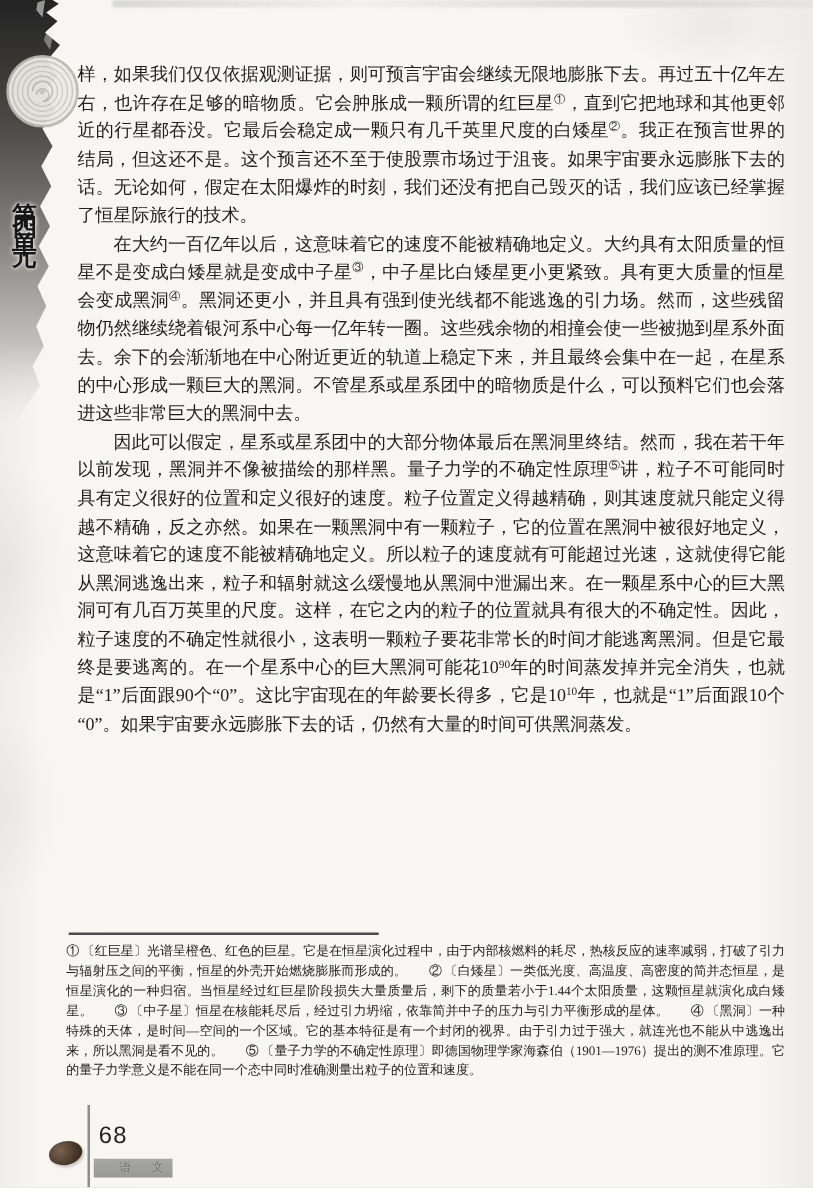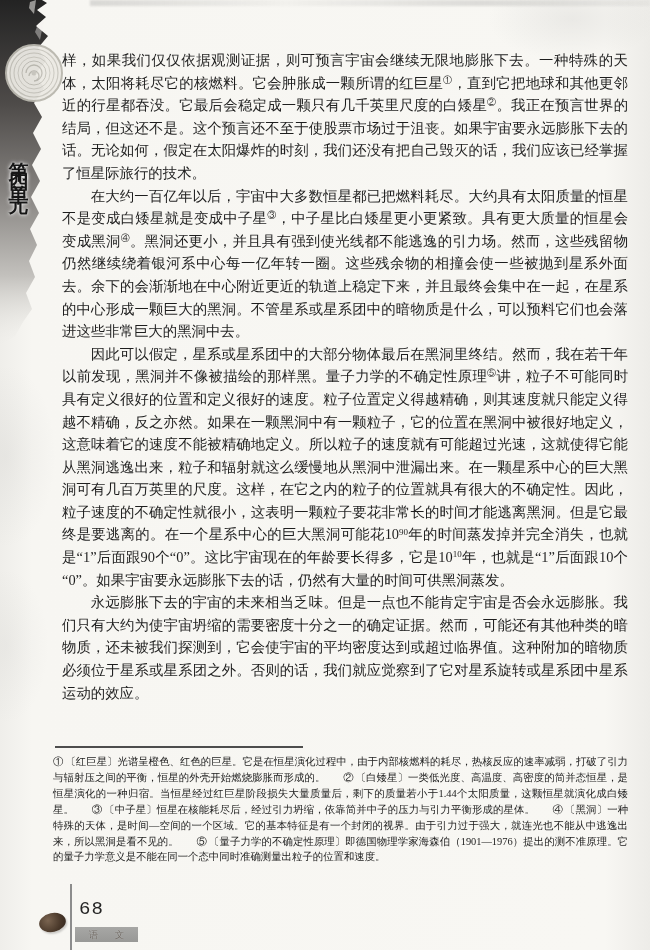--- a/index.html
+++ b/index.html
@@ -42,26 +42,26 @@
   .fn-marker{margin-right:2px;}
   .footer-seed{
     position:absolute;left:39px;top:913px;width:27px;height:19px;border-radius:50%;
     background:radial-gradient(circle at 35% 35%, #7a6450, #483729 60%, #2e231a);
     transform:rotate(-12deg);
     box-shadow:1px 2px 2px rgba(0,0,0,0.18);
   }
   .footer-rule{position:absolute;left:70px;top:884px;width:2px;height:66px;background:#8c8c8c;}
   .page-number{
     position:absolute;left:79px;top:898px;font-size:19px;color:#242424;
-    font-family:Liberation Mono, monospace;letter-spacing:1px;
+    font-family:Liberation Sans, sans-serif;letter-spacing:1px;
   }
   .subject-badge{
     position:absolute;left:75px;top:927px;width:63px;height:15px;
     background:linear-gradient(180deg,#a7a7a5,#989896);
-    color:#6e6862;font-size:9.5px;line-height:15px;text-align:center;letter-spacing:7px;
+    color:#6e6862;font-size:9.5px;line-height:15px;text-align:right;letter-spacing:7px;
     text-indent:7px;text-shadow:0 0 1px rgba(255,255,255,0.5);
     font-family:"Liberation Sans","DejaVu Sans",sans-serif;
   }
 </style>
 </head>
 <body>
 
 <div class="page">
 
   <div class="top-smudge"></div>
@@ -87,24 +87,23 @@
     <circle cx="30" cy="31" r="20" fill="none" stroke="#c8c6be" stroke-width="1"></circle>
     <circle cx="30" cy="31" r="16" fill="none" stroke="#ceccc4" stroke-width="1"></circle>
     <circle cx="30" cy="31" r="12" fill="none" stroke="#c4c2ba" stroke-width="1"></circle>
     <path d="M30,31 m-8,0 a8,8 0 1,1 8,8 a5,5 0 1,0 -5,-5" fill="none" stroke="#bfbdb5" stroke-width="1.3"></path>
     <circle cx="30" cy="31" r="2.5" fill="#cfcdc5"></circle>
   </svg>
 
   <div class="unit-label">第四单元</div>
 
   <div class="body-text">
-      <p class="para"><span>样，如果我们仅仅依据观测证据，则可预言宇宙会继续无限地膨胀下去。一种特殊的天体，太阳将耗尽它的核燃料。它会肿胀成一颗所谓的红巨星</span><sup>①</sup><span>，直到它把地球和其他更邻近的行星都吞没。它最后会稳定成一颗只有几千英里尺度的白矮星</span><sup>②</sup><span>。我正在预言世界的结局，但这还不是。这个预言还不至于使股票市场过于沮丧。如果宇宙要永远膨胀下去的话。无论如何，假定在太阳爆炸的时刻，我们还没有把自己毁灭的话，我们应该已经掌握了恒星际旅行的技术。</span></p>
-      <p class="para indent"><span>在大约一百亿年以后，宇宙中大多数恒星都已把燃料耗尽。大约具有太阳质量的恒星不是变成白矮星就是变成中子星</span><sup>③</sup><span>，中子星比白矮星更小更紧致。具有更大质量的恒星会变成黑洞</span><sup>④</sup><span>。黑洞还更小，并且具有强到使光线都不能逃逸的引力场。然而，这些残留物仍然继续绕着银河系中心每一亿年转一圈。这些残余物的相撞会使一些被抛到星系外面去。余下的会渐渐地在中心附近更近的轨道上稳定下来，并且最终会集中在一起，在星系的中心形成一颗巨大的黑洞。不管星系或星系团中的暗物质是什么，可以预料它们也会落进这些非常巨大的黑洞中去。</span></p>
+      <p class="para"><span>样，如果我们仅仅依据观测证据，则可预言宇宙会继续无限地膨胀下去。再过五十亿年左右，也许存在足够的暗物质。它会肿胀成一颗所谓的红巨星</span><sup>①</sup><span>，直到它把地球和其他更邻近的行星都吞没。它最后会稳定成一颗只有几千英里尺度的白矮星</span><sup>②</sup><span>。我正在预言世界的结局，但这还不是。这个预言还不至于使股票市场过于沮丧。如果宇宙要永远膨胀下去的话。无论如何，假定在太阳爆炸的时刻，我们还没有把自己毁灭的话，我们应该已经掌握了恒星际旅行的技术。</span></p>
+      <p class="para indent"><span>在大约一百亿年以后，这意味着它的速度不能被精确地定义。大约具有太阳质量的恒星不是变成白矮星就是变成中子星</span><sup>③</sup><span>，中子星比白矮星更小更紧致。具有更大质量的恒星会变成黑洞</span><sup>④</sup><span>。黑洞还更小，并且具有强到使光线都不能逃逸的引力场。然而，这些残留物仍然继续绕着银河系中心每一亿年转一圈。这些残余物的相撞会使一些被抛到星系外面去。余下的会渐渐地在中心附近更近的轨道上稳定下来，并且最终会集中在一起，在星系的中心形成一颗巨大的黑洞。不管星系或星系团中的暗物质是什么，可以预料它们也会落进这些非常巨大的黑洞中去。</span></p>
       <p class="para indent"><span>因此可以假定，星系或星系团中的大部分物体最后在黑洞里终结。然而，我在若干年以前发现，黑洞并不像被描绘的那样黑。量子力学的不确定性原理</span><sup>⑤</sup><span>讲，粒子不可能同时具有定义很好的位置和定义很好的速度。粒子位置定义得越精确，则其速度就只能定义得越不精确，反之亦然。如果在一颗黑洞中有一颗粒子，它的位置在黑洞中被很好地定义，这意味着它的速度不能被精确地定义。所以粒子的速度就有可能超过光速，这就使得它能从黑洞逃逸出来，粒子和辐射就这么缓慢地从黑洞中泄漏出来。在一颗星系中心的巨大黑洞可有几百万英里的尺度。这样，在它之内的粒子的位置就具有很大的不确定性。因此，粒子速度的不确定性就很小，这表明一颗粒子要花非常长的时间才能逃离黑洞。但是它最终是要逃离的。在一个星系中心的巨大黑洞可能花10</span><sup>90</sup><span>年的时间蒸发掉并完全消失，也就是“1”后面跟90个“0”。这比宇宙现在的年龄要长得多，它是10</span><sup>10</sup><span>年，也就是“1”后面跟10个“0”。如果宇宙要永远膨胀下去的话，仍然有大量的时间可供黑洞蒸发。</span></p>
-      <p class="para indent"><span>永远膨胀下去的宇宙的未来相当乏味。但是一点也不能肯定宇宙是否会永远膨胀。我们只有大约为使宇宙坍缩的需要密度十分之一的确定证据。然而，可能还有其他种类的暗物质，还未被我们探测到，它会使宇宙的平均密度达到或超过临界值。这种附加的暗物质必须位于星系或星系团之外。否则的话，我们就应觉察到了它对星系旋转或星系团中星系运动的效应。</span></p>
     </div>
 
   <div class="fn-divider"></div>
 
   <div class="footnotes"><span class="fn-entry"><span class="fn-marker">①</span><span>〔红巨星〕光谱呈橙色、红色的巨星。它是在恒星演化过程中，由于内部核燃料的耗尽，热核反应的速率减弱，打破了引力与辐射压之间的平衡，恒星的外壳开始燃烧膨胀而形成的。</span></span><span class="fn-entry"><span class="fn-marker">②</span><span>〔白矮星〕一类低光度、高温度、高密度的简并态恒星，是恒星演化的一种归宿。当恒星经过红巨星阶段损失大量质量后，剩下的质量若小于1.44个太阳质量，这颗恒星就演化成白矮星。</span></span><span class="fn-entry"><span class="fn-marker">③</span><span>〔中子星〕恒星在核能耗尽后，经过引力坍缩，依靠简并中子的压力与引力平衡形成的星体。</span></span><span class="fn-entry"><span class="fn-marker">④</span><span>〔黑洞〕一种特殊的天体，是时间—空间的一个区域。它的基本特征是有一个封闭的视界。由于引力过于强大，就连光也不能从中逃逸出来，所以黑洞是看不见的。</span></span><span class="fn-entry"><span class="fn-marker">⑤</span><span>〔量子力学的不确定性原理〕即德国物理学家海森伯（1901—1976）提出的测不准原理。它的量子力学意义是不能在同一个态中同时准确测量出粒子的位置和速度。</span></span></div>
 
   <div class="footer-seed"></div>
   <div class="footer-rule"></div>
   <div class="page-number">68</div>
   <div class="subject-badge">语 文</div>

